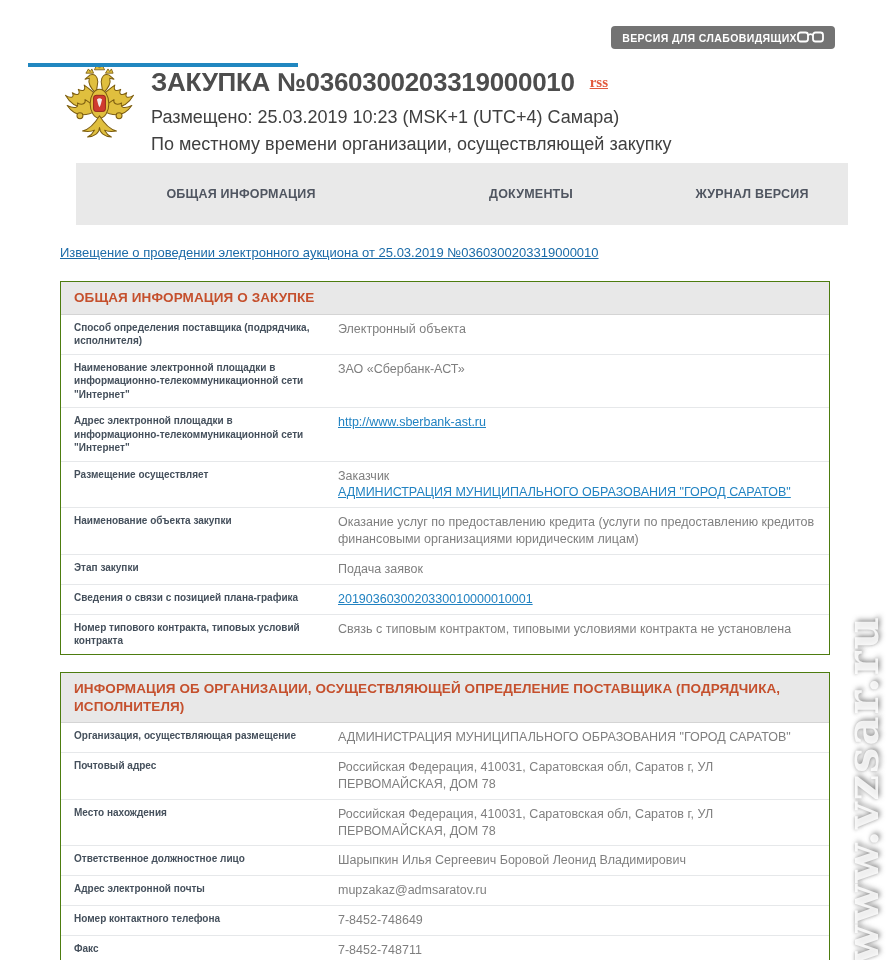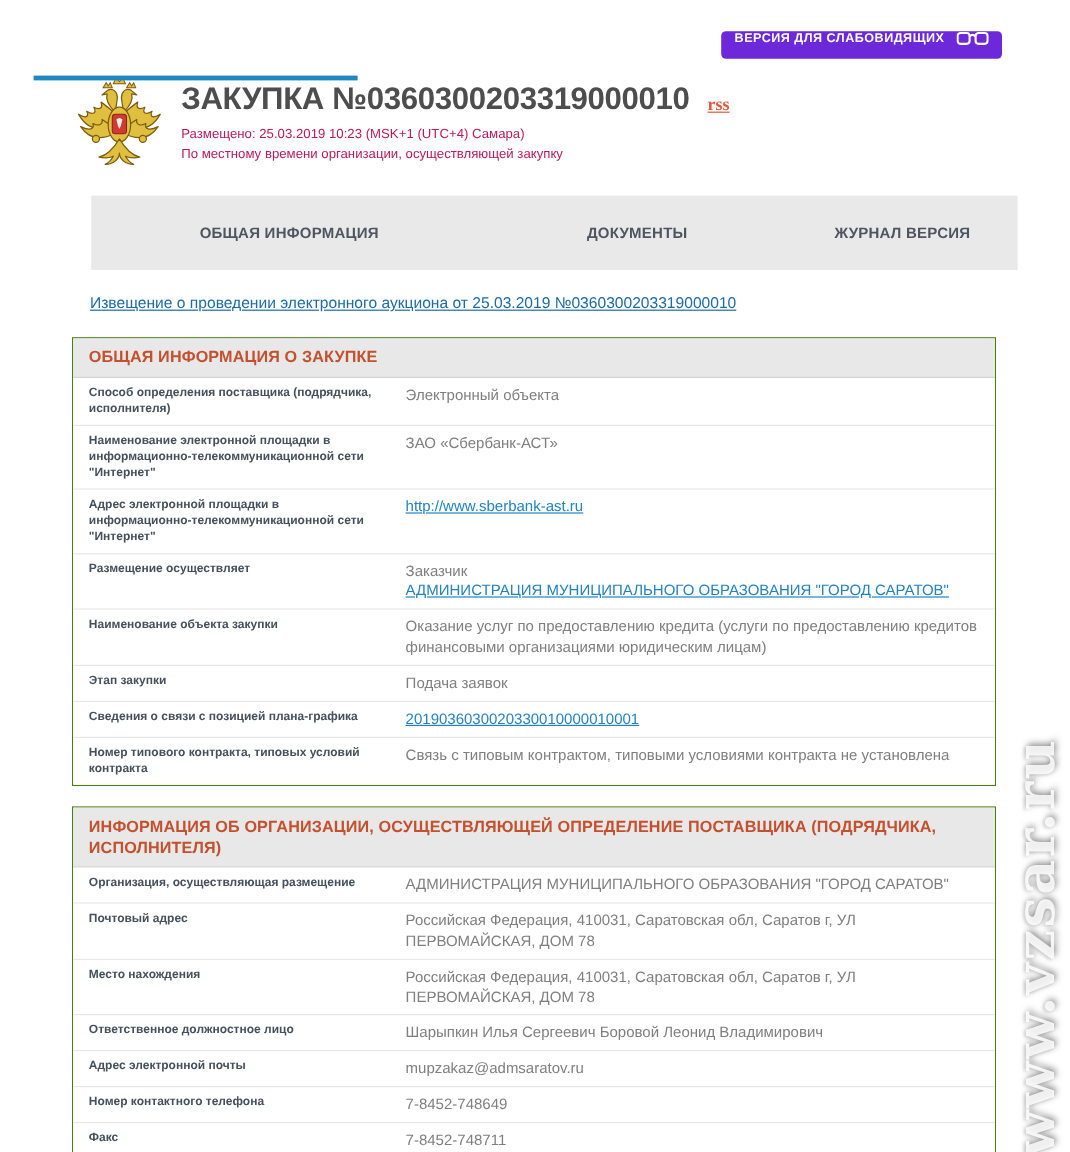--- a/index.html
+++ b/index.html
@@ -8,58 +8,58 @@
     position: relative;
     overflow: hidden;
     background: #ffffff;
     font-family: "Liberation Sans", sans-serif;
     color: #555;
   }
 
   
   .acc-btn {
     position: absolute; top: 26px; right: 57px; height: 23px;
-    background: #6d28d9; border: none; border-radius: 4px;
+    background: #737373; border: none; border-radius: 4px;
     color: #fff; font-family: inherit; font-weight: bold;
     font-size: 10.5px; letter-spacing: .4px;
-    display: flex; align-items: flex-start; gap: 10px; padding: 0 11px;
+    display: flex; align-items: center; padding: 0 11px;
     cursor: pointer;
   }
 
   
   .page-header { position: absolute; top: 63px; left: 57px; display: flex; }
   .emblem { width: 85px; height: 85px; flex: 0 0 85px; }
   .header-text { margin-left: 9px; padding-top: 5px; }
-  .title-row { display: flex; align-items: flex-end; gap: 15px; }
+  .title-row { display: flex; align-items: center; gap: 15px; }
   h1 { font-size: 26px; font-weight: bold; color: #4d4d4d; letter-spacing: -.3px; line-height: 1.1; }
   .rss {
     color: #e2593c; font-weight: bold; font-size: 15px;
     font-family: "Liberation Serif", serif; text-decoration: underline;
     margin-top: 1px;
   }
-  .meta { color: #be185d; font-size: 11px; line-height: 1.55; margin-top: 7px; }
+  .meta { color: #404040; font-size: 18px; line-height: 1.55; margin-top: 7px; }
 
   
   .tabs {
     position: absolute; top: 163px; left: 76px; width: 772px; height: 62px;
     background: #e9e9e9; display: grid; grid-template-columns: 330px 250px 192px;
   }
   .tab {
     display: flex; align-items: center; justify-content: center;
     font-size: 12.5px; font-weight: bold; color: #4f5560;
     letter-spacing: .2px; cursor: pointer; text-align: center;
   }
   .tab-indicator {
     position: absolute; left: 28px; top: 63px; width: 270px; height: 4px;
     background: #2187c0;
   }
 
   
   .notice {
-    position: absolute; top: 245px; left: 75px;
+    position: absolute; top: 245px; left: 60px;
     font-size: 13px; color: #1b6ba8; text-decoration: underline;
   }
 
   
   .section {
     position: absolute; left: 60px; width: 770px;
     border: 1px solid #4d7c0f; background: #fff;
   }
   .section-1 { top: 281px; }
   .section-2 { top: 672px; }

